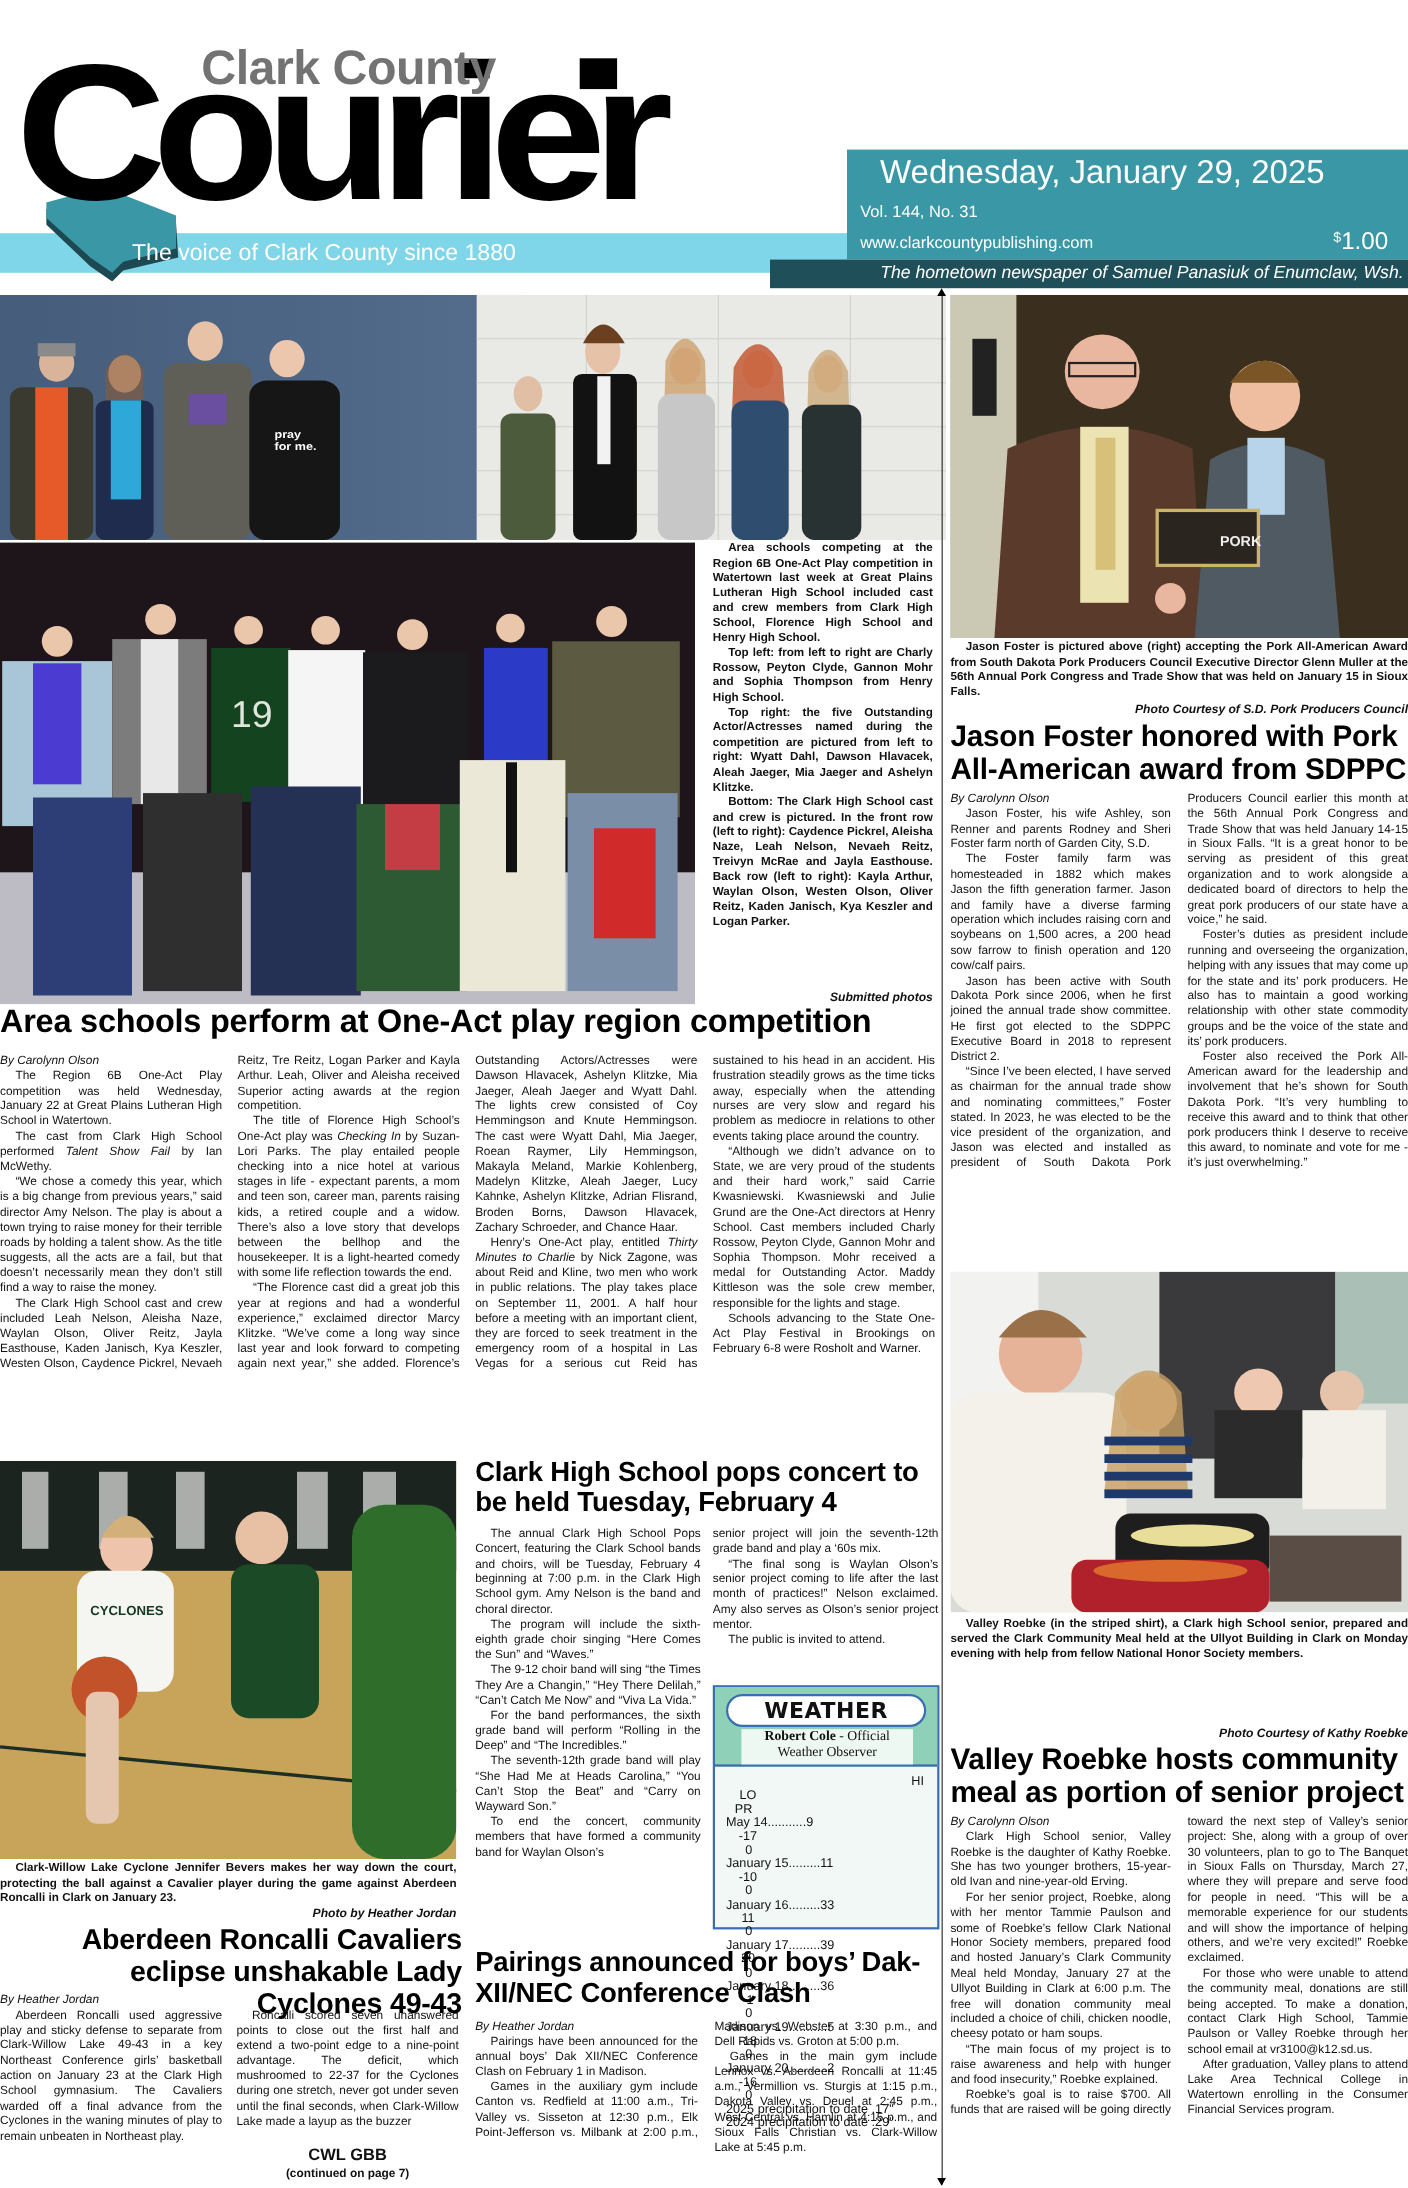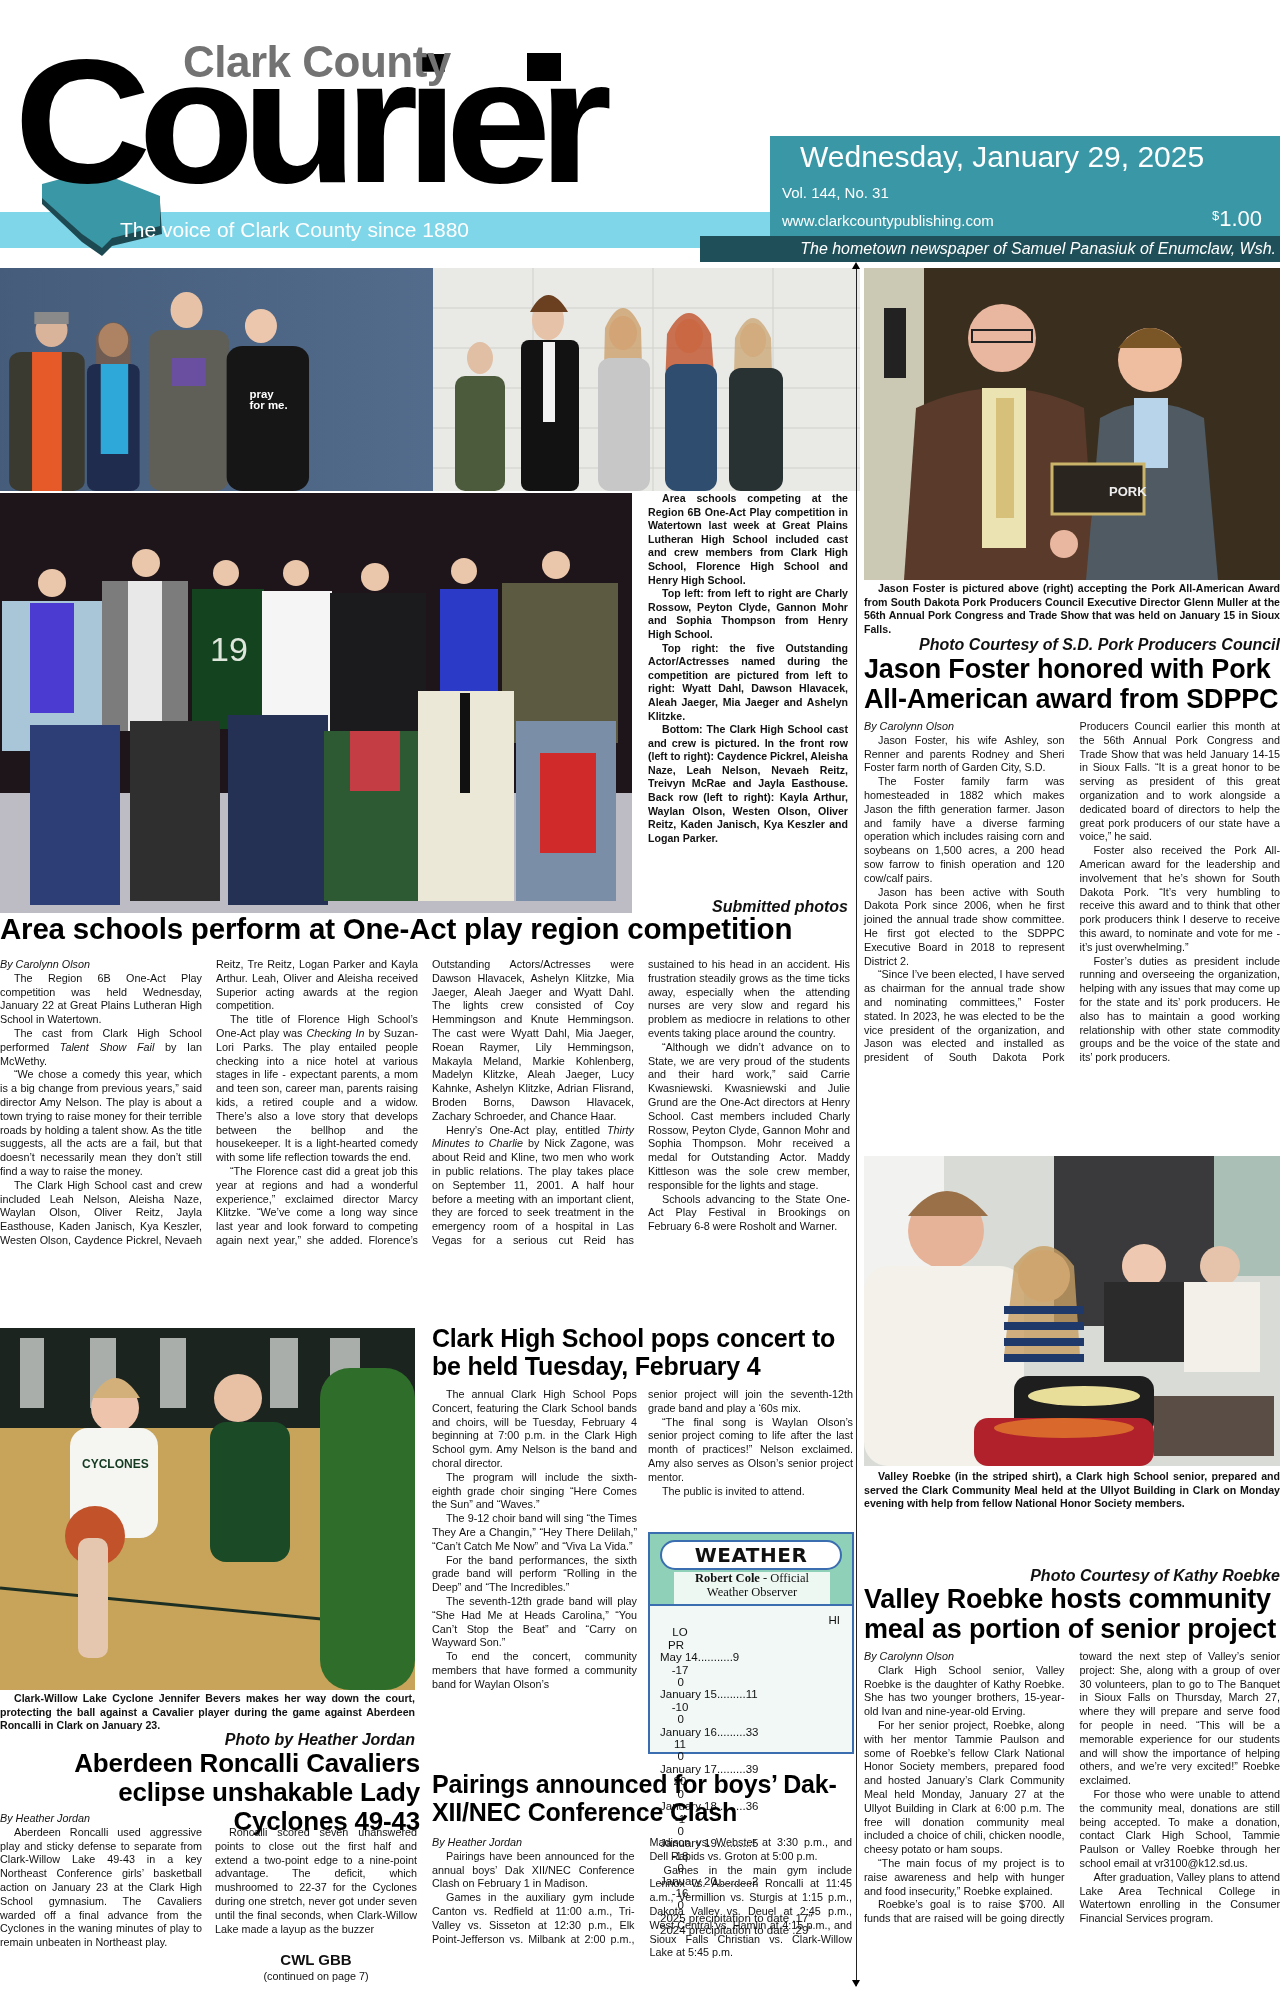--- a/index.html
+++ b/index.html
@@ -23,21 +23,21 @@
   .hometown-band { left: 700px; top: 236px; width: 580px; height: 26px; background: #1f4f58; }
   .hometown { left: 700px; top: 238px; width: 576px; text-align: right; font-size: 16px; font-style: italic; color: #fff; line-height: 22px; }
 
   
   .photo { overflow: hidden; }
   .photo svg { width: 100%; height: 100%; display: block; }
 
   
   .caption { font-size: 10.6px; font-weight: 700; line-height: 13.6px; text-align: justify; }
   .caption p { text-indent: 14px; }
-  .credit { font-size: 16px; font-weight: 700; font-style: italic; text-align: right; line-height: 14px; }
+  .credit { font-size: 11px; font-weight: 700; font-style: italic; text-align: right; line-height: 14px; }
   .headline { font-weight: 700; color: #000; line-height: 1.12; letter-spacing: -0.2px; }
   .byline { font-size: 10.8px; font-style: italic; line-height: 13.8px; }
   .body { font-size: 10.8px; line-height: 13.8px; text-align: justify; }
   .body p { text-indent: 14px; }
   .cols2 { column-count: 2; column-gap: 15px; }
   .cols4 { column-count: 4; column-gap: 14px; }
 
   .vrule { width: 1px; background: #222; }
   .arrow-up { width: 0; height: 0; border-left: 4px solid transparent; border-right: 4px solid transparent; border-bottom: 7px solid #000; }
   .arrow-down { width: 0; height: 0; border-left: 4px solid transparent; border-right: 4px solid transparent; border-top: 7px solid #000; }
@@ -221,22 +221,22 @@
     <p>Jason Foster is pictured above (right) accepting the Pork All-American Award from South Dakota Pork Producers Council Executive Director Glenn Muller at the 56th Annual Pork Congress and Trade Show that was held on January 15 in Sioux Falls.</p>
   </div>
 <div class="abs credit" style="left:864px;top:638px;width:416px;">Photo Courtesy of S.D. Pork Producers Council</div>
 <div class="abs headline" style="left:864px;top:654px;width:416px;font-size:27px;">Jason Foster honored with Pork All-American award from SDPPC</div>
 <div class="abs body cols2" style="left:864px;top:720px;width:416px;height:420px;">
   <div class="byline">By Carolynn Olson</div>
   <p>Jason Foster, his wife Ashley, son Renner and parents Rodney and Sheri Foster farm north of Garden City, S.D.</p>
   <p>The Foster family farm was homesteaded in 1882 which makes Jason the fifth generation farmer. Jason and family have a diverse farming operation which includes raising corn and soybeans on 1,500 acres, a 200 head sow farrow to finish operation and 120 cow/calf pairs.</p>
   <p>Jason has been active with South Dakota Pork since 2006, when he first joined the annual trade show committee. He first got elected to the SDPPC Executive Board in 2018 to represent District 2.</p>
   <p>“Since I’ve been elected, I have served as chairman for the annual trade show and nominating committees,” Foster stated. In 2023, he was elected to be the vice president of the organization, and Jason was elected and installed as president of South Dakota Pork Producers Council earlier this month at the 56th Annual Pork Congress and Trade Show that was held January 14-15 in Sioux Falls. “It is a great honor to be serving as president of this great organization and to work alongside a dedicated board of directors to help the great pork producers of our state have a voice,” he said.</p>
+  <p>Foster’s duties as president include running and overseeing the organization, helping with any issues that may come up for the state and its’ pork producers. He also has to maintain a good working relationship with other state commodity groups and be the voice of the state and its’ pork producers.</p>
   <p>Foster also received the Pork All-American award for the leadership and involvement that he’s shown for South Dakota Pork. “It’s very humbling to receive this award and to think that other pork producers think I deserve to receive this award, to nominate and vote for me - it’s just overwhelming.”</p>
-  <p>Foster’s duties as president include running and overseeing the organization, helping with any issues that may come up for the state and its’ pork producers. He also has to maintain a good working relationship with other state commodity groups and be the voice of the state and its’ pork producers.</p>
 </div>
 
 <div class="abs photo" style="left:864px;top:1156px;width:416px;height:310px;">
   <svg viewBox="0 0 416 310" preserveAspectRatio="none">
     <rect width="416" height="310" fill="#d9dcd6"></rect>
     <rect x="190" y="0" width="160" height="170" fill="#3a3a3c"></rect>
       <rect x="350" y="0" width="66" height="120" fill="#aac0b6"></rect>
     <rect x="0" y="0" width="80" height="150" fill="#f2f2f0"></rect>
     <circle cx="82" cy="75" r="38" fill="#e6b399"></circle>
       <path d="M44 60 Q82 10 124 60 Z" fill="#9a7048"></path>
@@ -304,21 +304,21 @@
 <div class="abs credit" style="left:0;top:1733px;width:415px;">Photo by Heather Jordan</div>
 <div class="abs headline" style="left:0;top:1749px;width:420px;font-size:26px;text-align:right;">Aberdeen Roncalli Cavaliers eclipse unshakable Lady Cyclones 49-43</div>
 <div class="abs body" style="left:0;top:1812px;width:202px;">
   <div class="byline">By Heather Jordan</div>
   <p>Aberdeen Roncalli used aggressive play and sticky defense to separate from Clark-Willow Lake 49-43 in a key Northeast Conference girls’ basketball action on January 23 at the Clark High School gymnasium. The Cavaliers warded off a final advance from the Cyclones in the waning minutes of play to remain unbeaten in Northeast play.</p>
 </div>
 <div class="abs body" style="left:215px;top:1826px;width:202px;">
   <p>Roncalli scored seven unanswered points to close out the first half and extend a two-point edge to a nine-point advantage. The deficit, which mushroomed to 22-37 for the Cyclones during one stretch, never got under seven until the final seconds, when Clark-Willow Lake made a layup as the buzzer</p>
 </div>
 <div class="abs" style="left:215px;top:1952px;width:202px;text-align:center;font-weight:700;font-size:15px;line-height:16px;">CWL GBB</div>
-<div class="abs" style="left:215px;top:1970px;width:202px;text-align:center;font-weight:400;font-size:10.8px;">(continued on page 7)</div>
+<div class="abs" style="left:215px;top:1970px;width:202px;text-align:center;font-weight:700;font-size:10.8px;">(continued on page 7)</div>
 
 <div class="abs headline" style="left:432px;top:1324px;width:420px;font-size:25px;">Clark High School pops concert to be held Tuesday, February 4</div>
 <div class="abs body" style="left:432px;top:1388px;width:205px;">
   <p>The annual Clark High School Pops Concert, featuring the Clark School bands and choirs, will be Tuesday, February 4 beginning at 7:00 p.m. in the Clark High School gym. Amy Nelson is the band and choral director.</p>
   <p>The program will include the sixth-eighth grade choir singing “Here Comes the Sun” and “Waves.”</p>
   <p>The 9-12 choir band will sing “the Times They Are a Changin,” “Hey There Delilah,” “Can’t Catch Me Now” and “Viva La Vida.”</p>
   <p>For the band performances, the sixth grade band will perform “Rolling in the Deep” and “The Incredibles.”</p>
   <p>The seventh-12th grade band will play “She Had Me at Heads Carolina,” “You Can’t Stop the Beat” and “Carry on Wayward Son.”</p>
   <p>To end the concert, community members that have formed a community band for Waylan Olson’s</p>
 </div>

